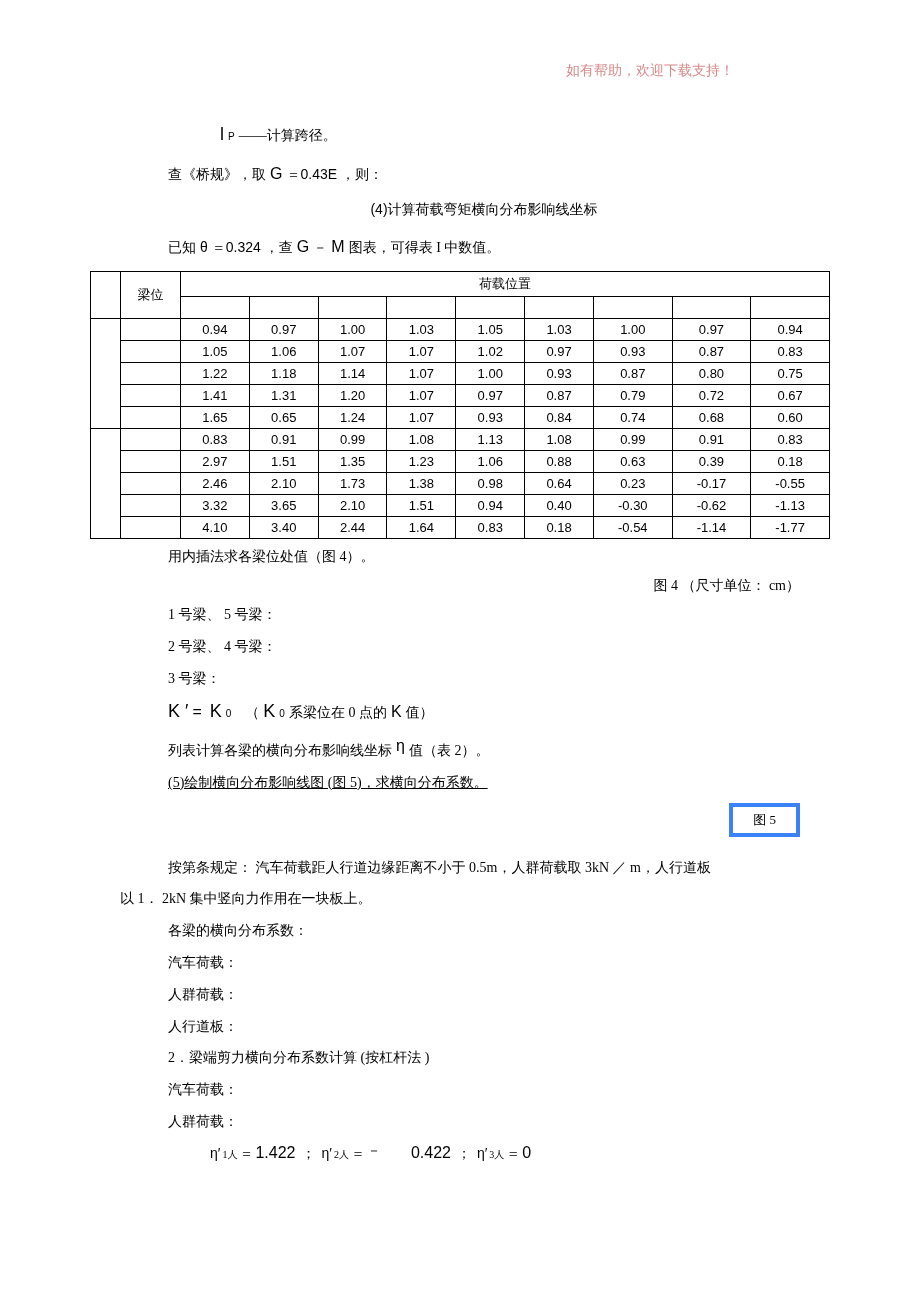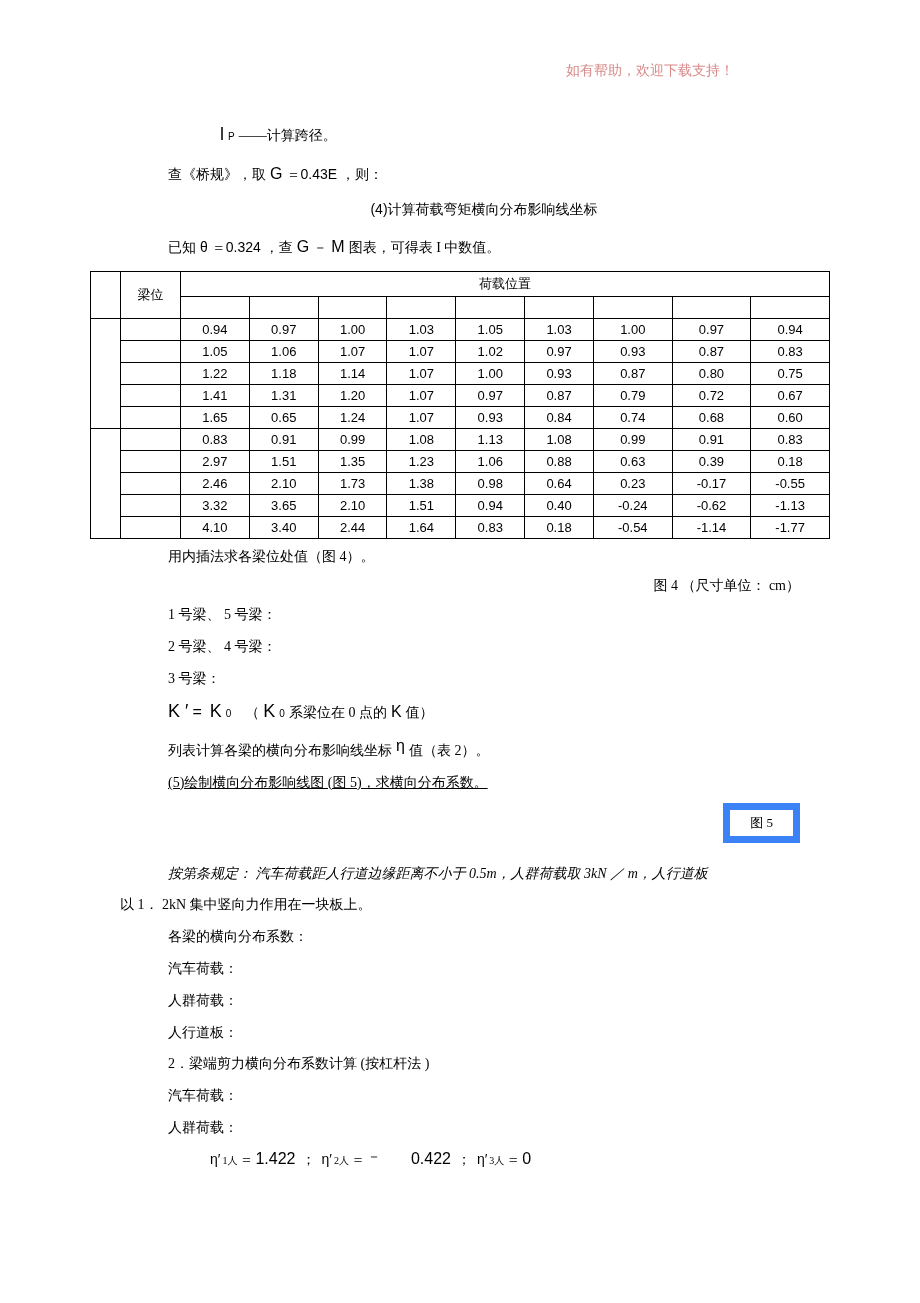--- a/index.html
+++ b/index.html
@@ -46,21 +46,21 @@
   height: 22px;
 }
 .table-wrap { margin: 0 -30px 0 -30px; }
 .beam-col { width: 60px; font-family: "SimSun", serif; }
 .left-col { width: 30px; }
 .caption-center {
   text-align: right;
   margin: 8px 0;
 }
 .fig-border {
-  border: 7px solid #3b82f6;
+  border: 4px solid #3b82f6;
   display: inline-block;
   padding: 4px 20px;
   font-size: 13px;
 }
 .para { margin-bottom: 8px; line-height: 1.7; }
 .text-block { padding-left: 48px; }
 .formula-row {
   display: flex;
   align-items: baseline;
   gap: 2px;
@@ -223,21 +223,21 @@
             <td>-0.55</td>
       </tr>
       <tr>
         <td></td>
         <td>3.32</td>
             <td>3.65</td>
             <td>2.10</td>
             <td>1.51</td>
             <td>0.94</td>
             <td>0.40</td>
-            <td>-0.24</td>
+            <td>-0.30</td>
             <td>-0.62</td>
             <td>-1.13</td>
       </tr>
       <tr>
         <td></td>
         <td>4.10</td>
             <td>3.40</td>
             <td>2.44</td>
             <td>1.64</td>
             <td>0.83</td>
@@ -278,21 +278,21 @@
     <span class="arial" style="font-size:16px;position:relative;top:-4px;">η</span>
     <span>值（表  2）。</span>
   </div>
 
   <div class="para text-block" style="margin-top:6px;text-decoration:underline;">(5)绘制横向分布影响线图    (图 5)，求横向分布系数。</div>
 
   <div class="caption-center">
     <span class="fig-border">图 5</span>
   </div>
 
-  <div class="para text-block" style="margin-top:19px;font-style:italic;">按第条规定：  汽车荷载距人行道边缘距离不小于       0.5m，人群荷载取   3kN ／ m，人行道板</div>
+  <div class="para text-block" style="margin-top:19px;">按第条规定：  汽车荷载距人行道边缘距离不小于       0.5m，人群荷载取   3kN ／ m，人行道板</div>
   <div class="para">以 1．  2kN 集中竖向力作用在一块板上。</div>
   <div class="para text-block">各梁的横向分布系数：</div>
   <div class="para text-block">汽车荷载：</div>
   <div class="para text-block">人群荷载：</div>
   <div class="para text-block">人行道板：</div>
   <div class="para text-block">2．梁端剪力横向分布系数计算     (按杠杆法 )</div>
   <div class="para text-block">汽车荷载：</div>
   <div class="para text-block">人群荷载：</div>
 
   <div class="formula-row" style="padding-left:90px;">

